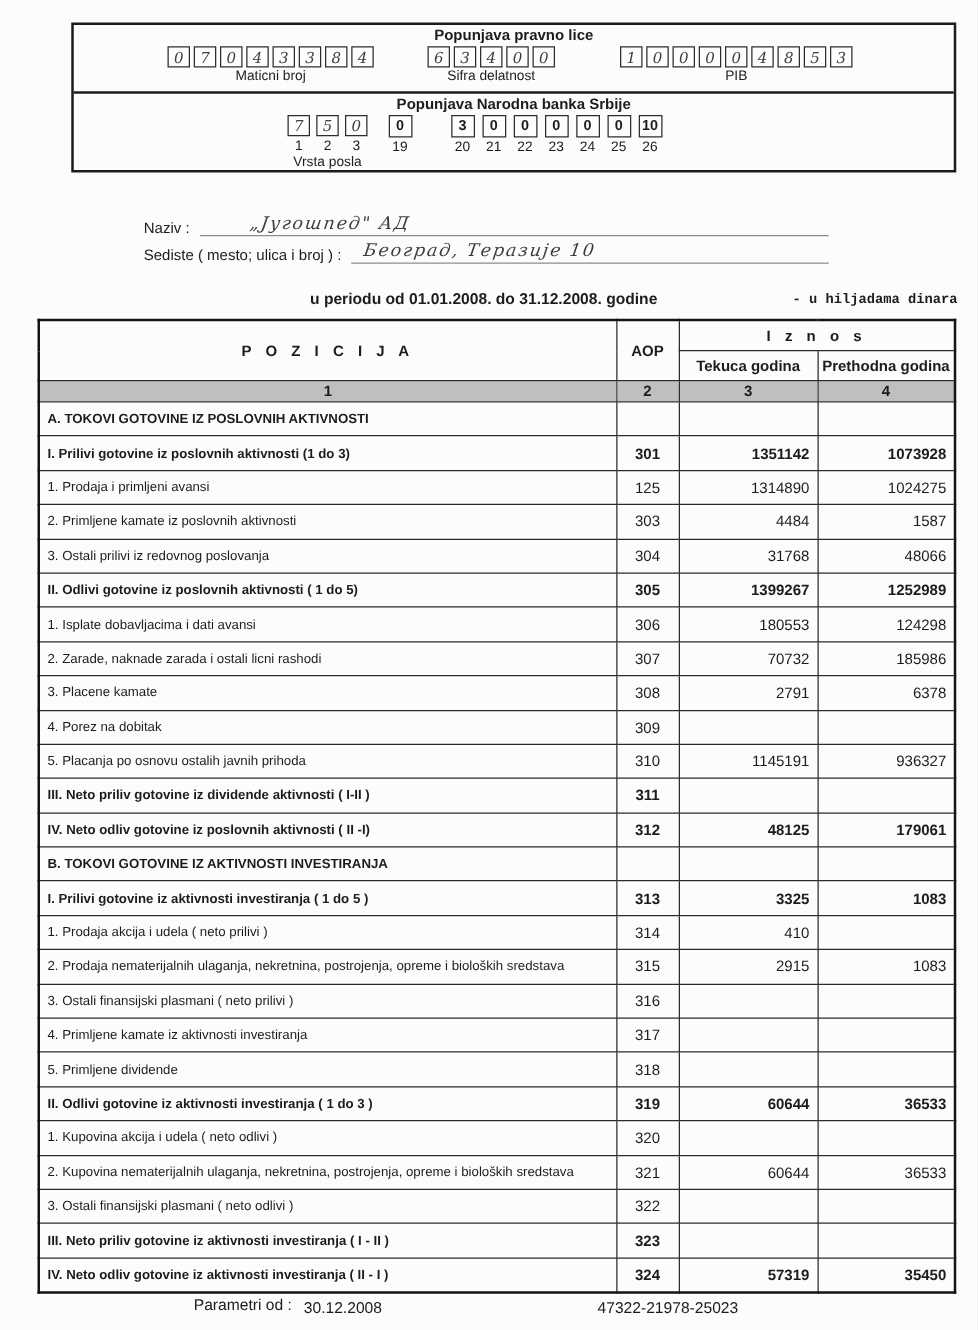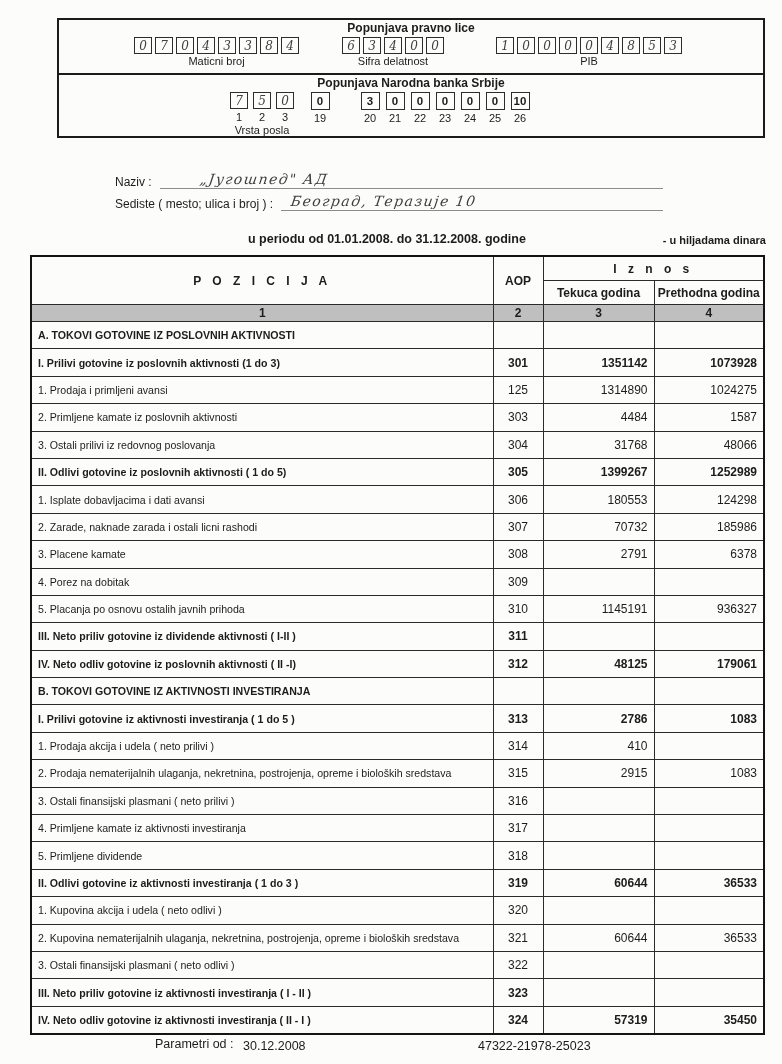--- a/index.html
+++ b/index.html
@@ -37,21 +37,21 @@
     font-family:"DejaVu Serif",serif;font-style:italic;font-size:14px;
     letter-spacing:1.5px;color:#3d3d3d;display:inline-block;transform:skewX(-8deg);
     white-space:nowrap;
   }
   .indent-big{padding-left:40px;}
   .indent-small{padding-left:10px;}
   
   .doc-title{position:absolute;top:197px;left:0;width:100%;text-align:center;
     font-weight:700;font-size:16.5px;letter-spacing:0.4px;}
   .period{position:absolute;top:232px;left:248px;font-weight:700;font-size:12.5px;}
-  .units{position:absolute;top:234px;right:16px;font-weight:700;font-size:11px;}
+  .units{position:absolute;top:234px;right:16px;font-weight:700;font-size:11px;font-family:Liberation Mono, monospace;}
   
   .main-table{
     position:absolute;left:30px;top:255px;width:733px;
     border-collapse:collapse;table-layout:fixed;border:2.5px solid #141414;
   }
   .main-table th,.main-table td{border:1.5px solid #2b2b2b;overflow:hidden;}
   .h-pozicija{font-weight:700;font-size:12px;letter-spacing:4px;text-align:center;}
   .h-aop{font-weight:700;font-size:12px;text-align:center;}
   .h-iznos{font-weight:700;font-size:12px;letter-spacing:4px;text-align:center;height:21px;}
   .h-god{font-weight:700;font-size:12px;text-align:center;height:21px;}
@@ -339,21 +339,21 @@
         </tr>
         <tr class="row-section">
           <td class="c-label">B. TOKOVI GOTOVINE IZ AKTIVNOSTI INVESTIRANJA</td>
           <td class="c-aop"></td>
           <td class="c-val"></td>
           <td class="c-val"></td>
         </tr>
         <tr class="row-subtotal">
           <td class="c-label">I. Prilivi gotovine iz aktivnosti investiranja ( 1 do 5 )</td>
           <td class="c-aop">313</td>
-          <td class="c-val">2786</td>
+          <td class="c-val">3325</td>
           <td class="c-val">1083</td>
         </tr>
         <tr class="row-item">
           <td class="c-label">1. Prodaja akcija i udela ( neto prilivi )</td>
           <td class="c-aop">314</td>
           <td class="c-val">410</td>
           <td class="c-val"></td>
         </tr>
         <tr class="row-item">
           <td class="c-label">2. Prodaja nematerijalnih ulaganja, nekretnina, postrojenja, opreme i bioloških sredstava</td>

